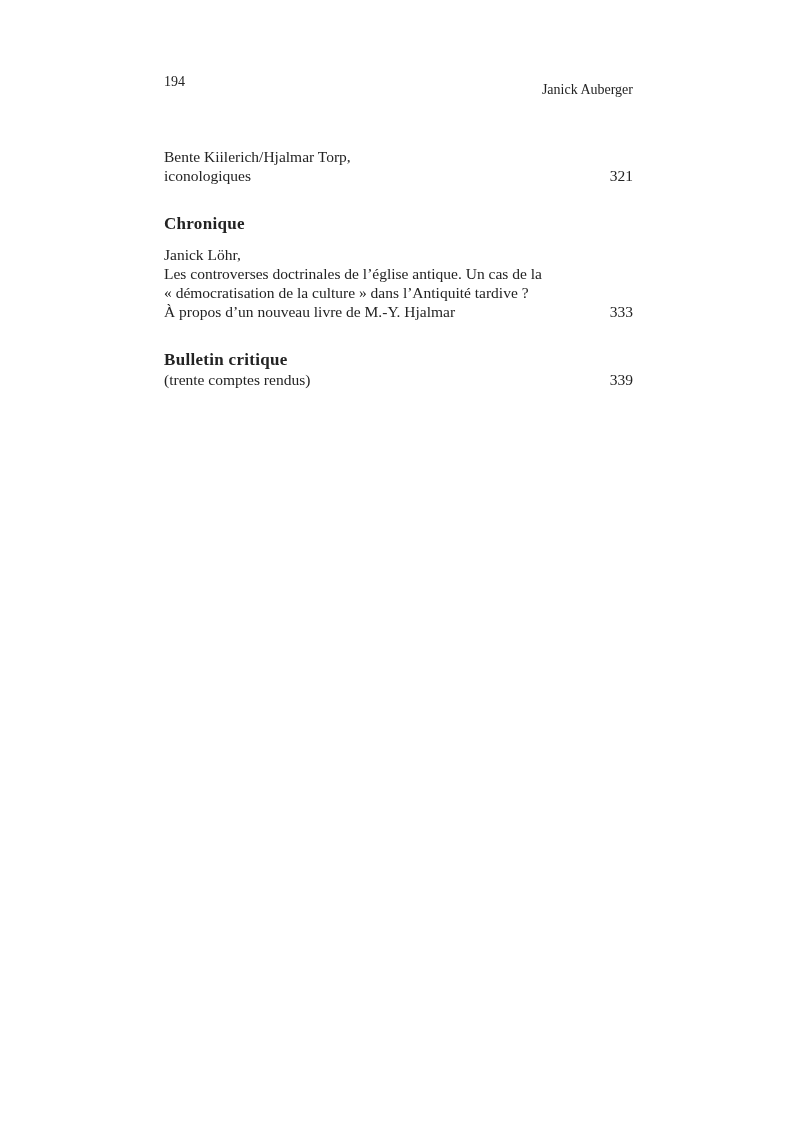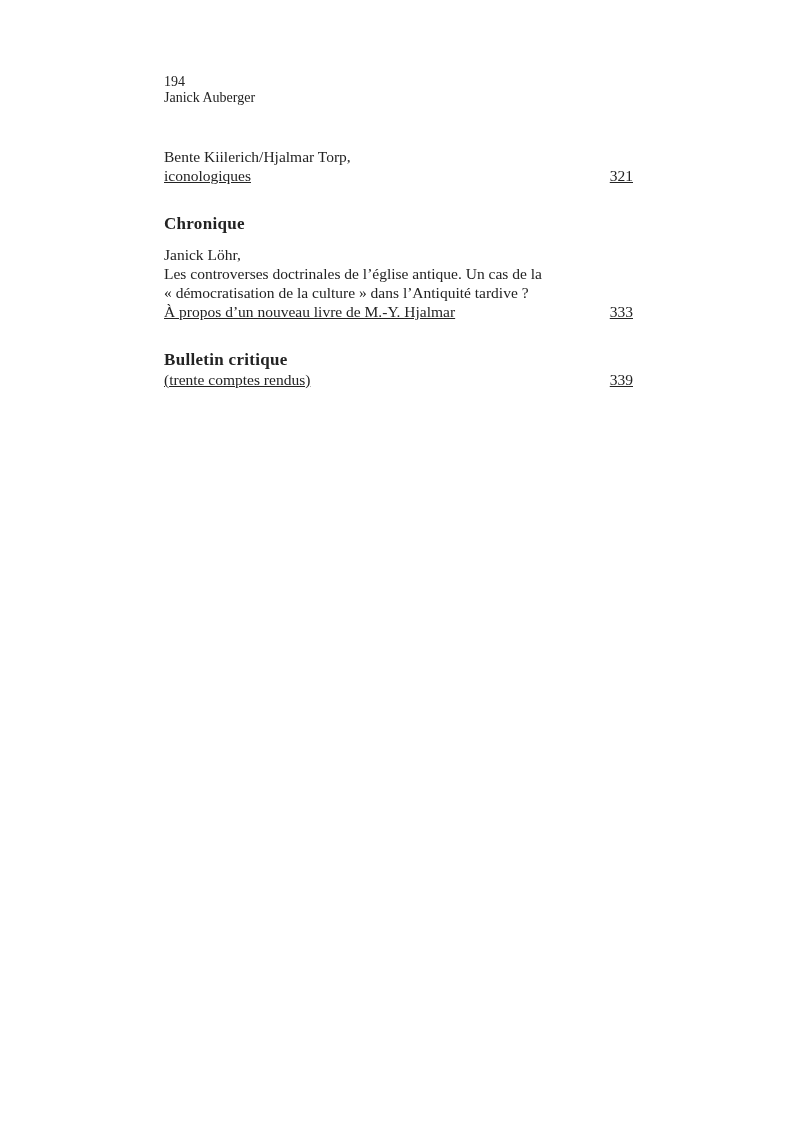--- a/index.html
+++ b/index.html
@@ -32,39 +32,38 @@
   }
   .folio {
     position: absolute;
     left: 0;
     top: 0;
   }
   .running-head {
     position: absolute;
     left: 0;
     width: 100%;
-    text-align: left;
-    top: 16px;
+    text-align: right;
+    top: 8px;
   }
   .entry {
     font-size: 15.5px;
     line-height: 19px;
   }
   .entry-1 { margin-top: 56px; }
   .entry-2 { margin-top: 11px; }
   .entry-3 { margin-top: 0; }
   .entry p {
     line-height: 19px;
   }
   .entry-last-line {
     display: flex;
     justify-content: space-between;
     align-items: baseline;
     line-height: 19px;
-    text-decoration: underline;
   }
   .page-ref {
     text-align: right;
   }
   .section-heading {
     margin-top: 29px;
     text-align: left;
     font-size: 17px;
     font-weight: bold;
     line-height: 20px;

